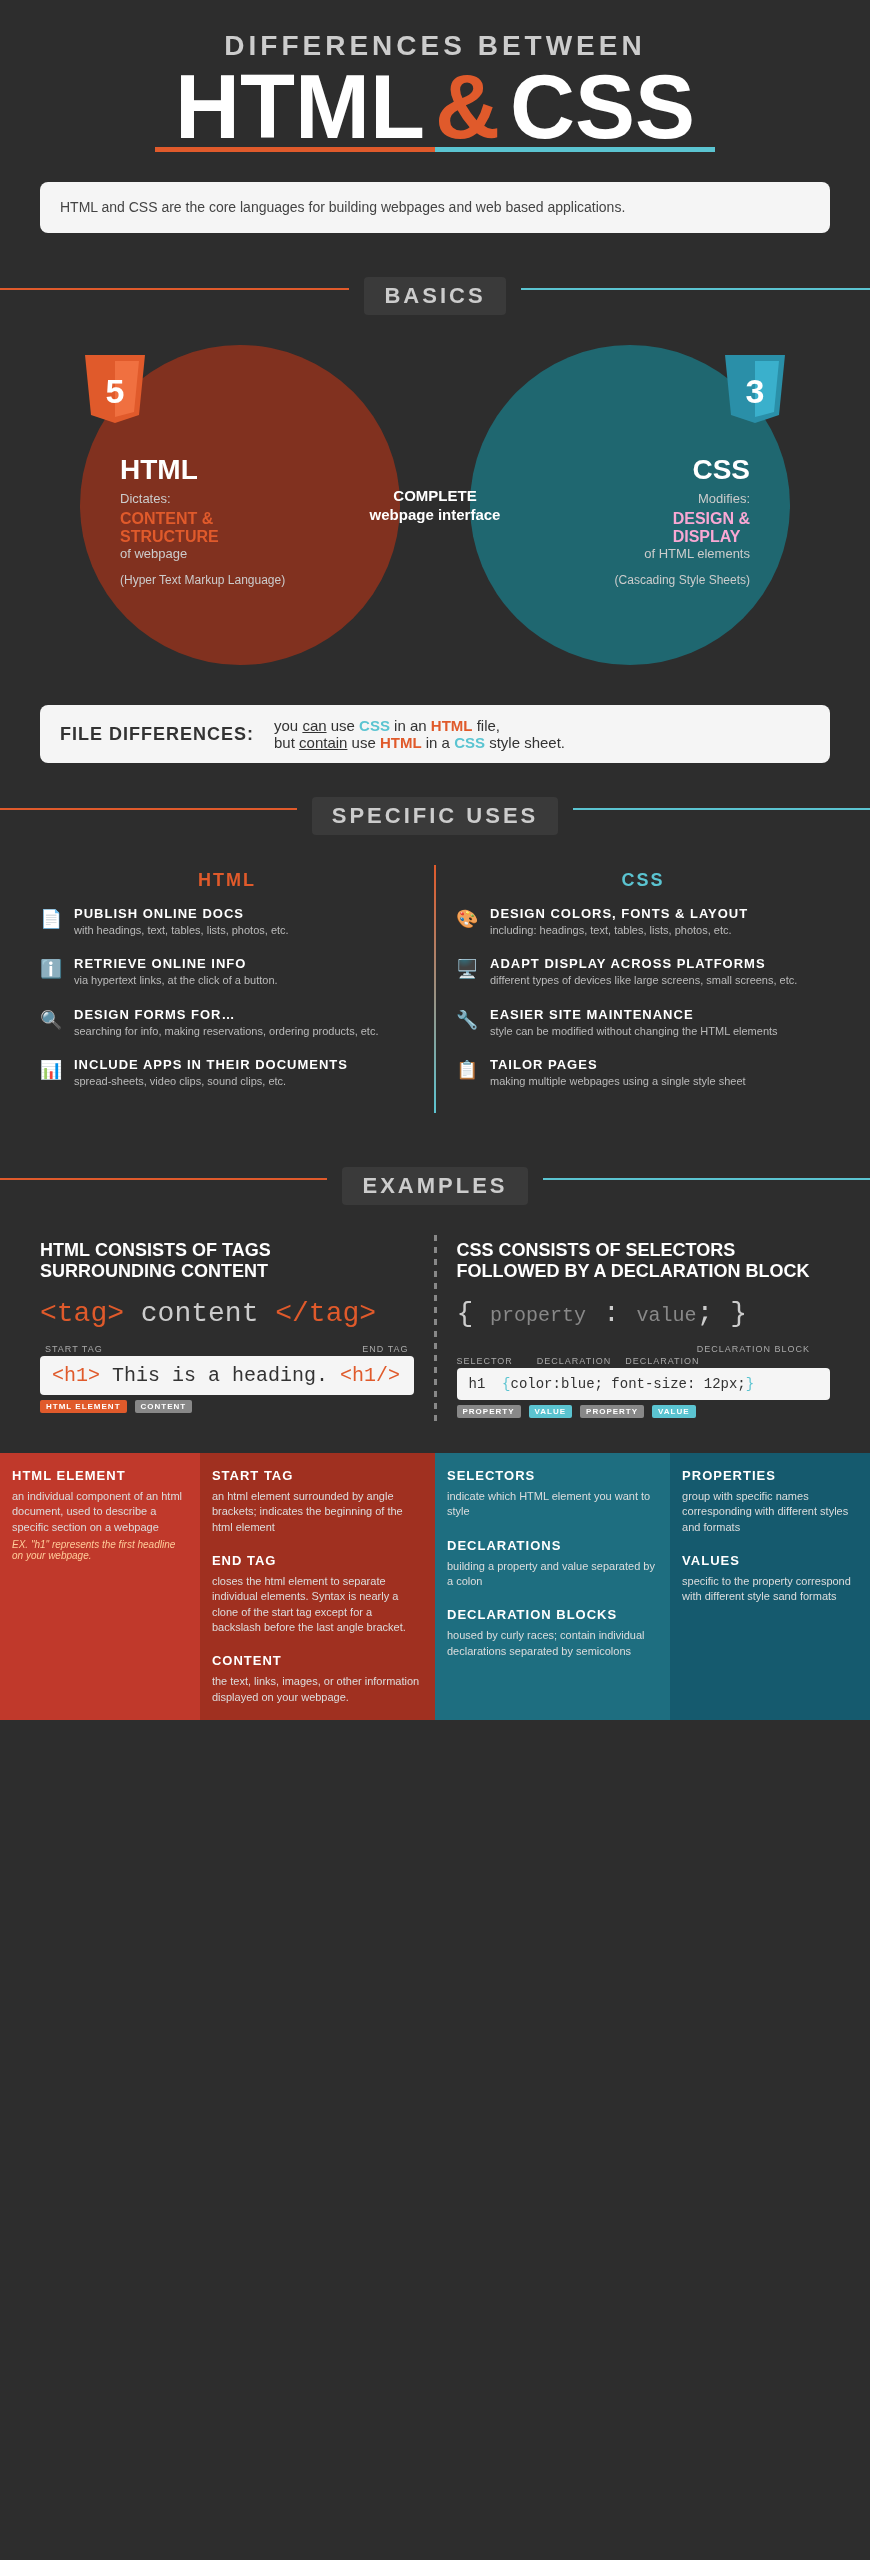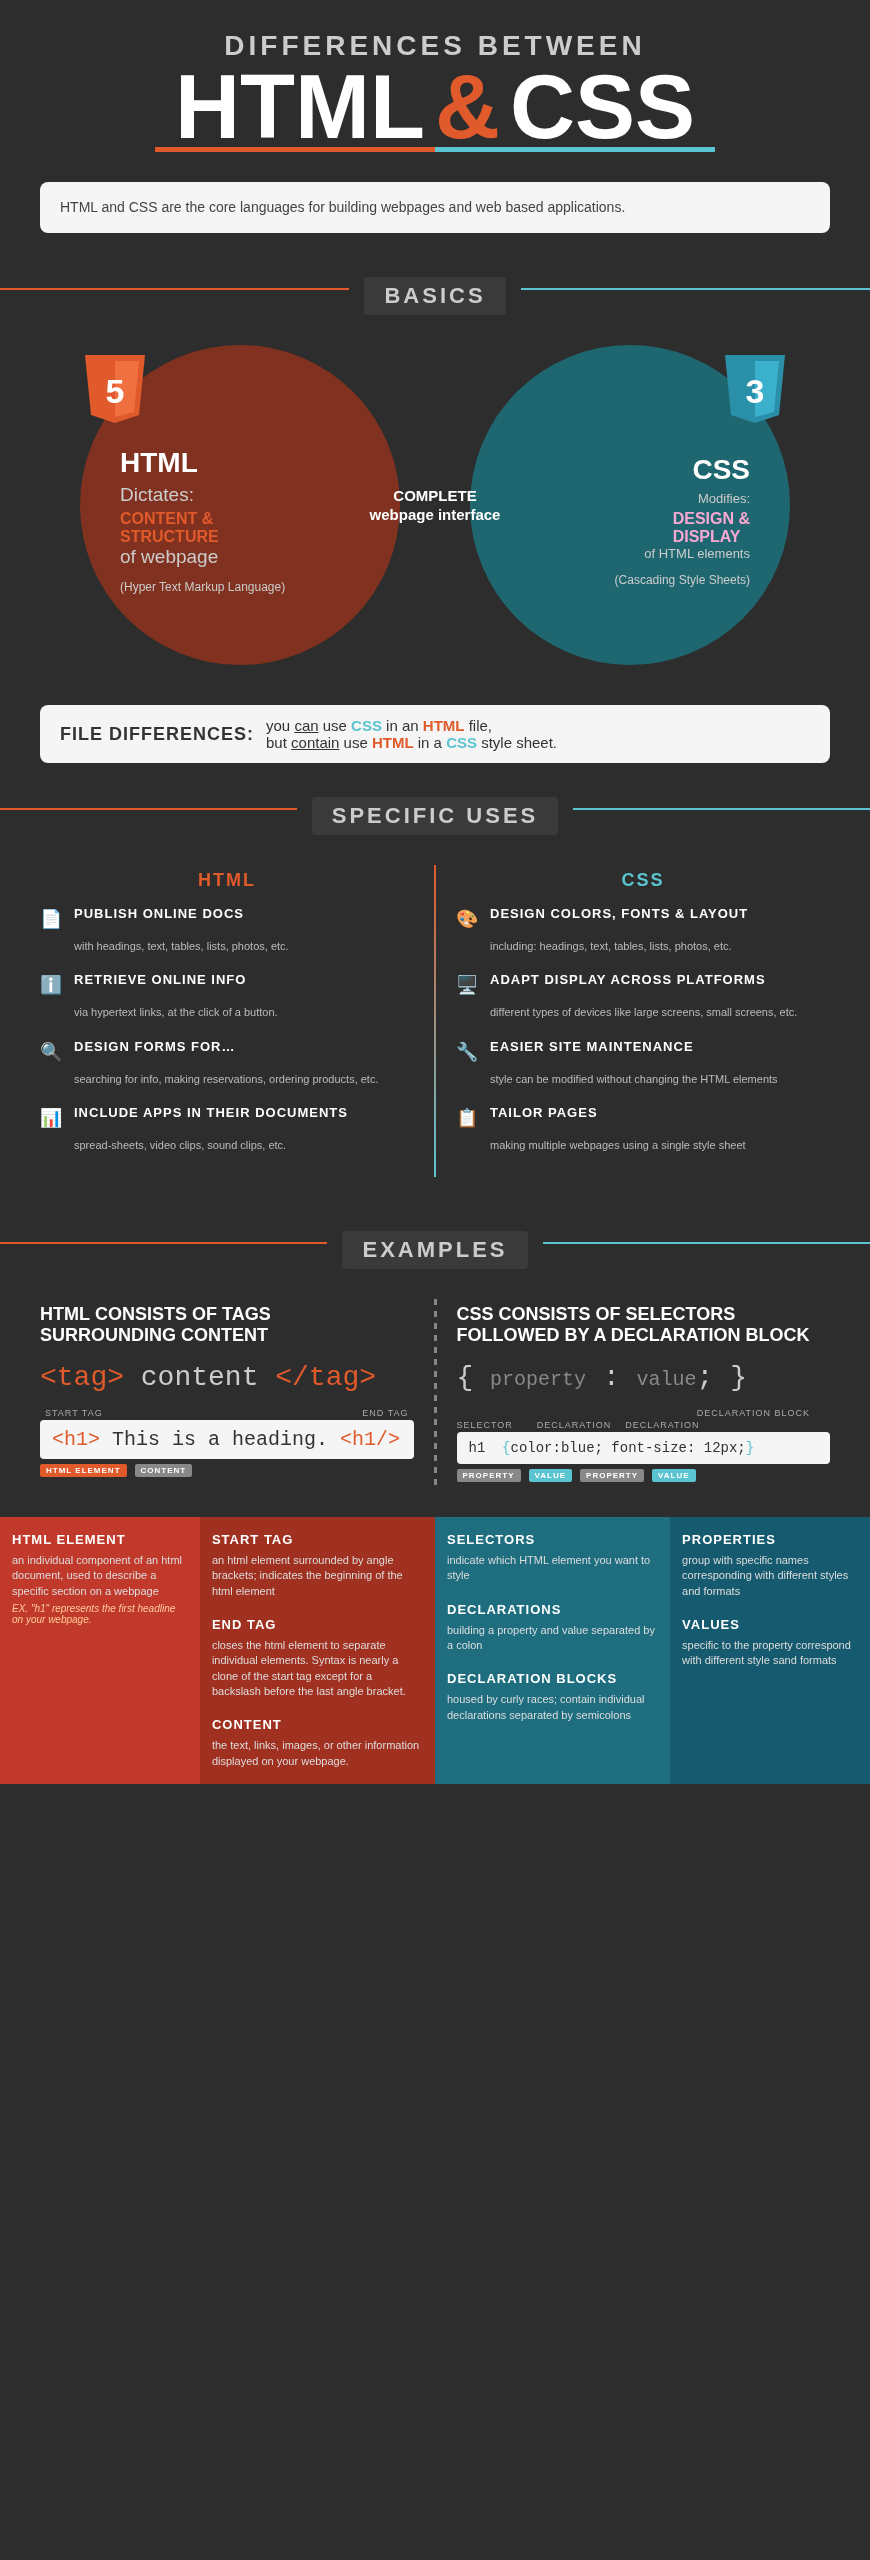--- a/index.html
+++ b/index.html
@@ -181,21 +181,21 @@
       z-index: 3;
     }
     .venn-html-title {
       font-size: 28px;
       font-weight: 900;
       color: #fff;
       margin-bottom: 5px;
       margin-top: 30px;
     }
     .venn-html-dictates {
-      font-size: 19px;
+      font-size: 13px;
       color: #ccc;
       margin-bottom: 4px;
     }
     .venn-html-highlight {
       color: #e05a2b;
       font-weight: 900;
       font-size: 16px;
     }
     .venn-html-sub {
       font-size: 12px;
@@ -238,21 +238,21 @@
     
     .file-diff-box {
       background-color: #f5f5f5;
       color: #333;
       border-radius: 8px;
       margin: 10px 40px 20px;
       padding: 12px 20px;
       display: flex;
       align-items: center;
       flex-wrap: wrap;
-      gap: 4px;
+      gap: 12px;
     }
     .file-diff-label {
       font-size: 18px;
       font-weight: 900;
       color: #333;
       letter-spacing: 1px;
     }
     .file-diff-text {
       font-size: 15px;
       color: #333;
@@ -304,21 +304,21 @@
       font-size: 13px;
       font-weight: 900;
       letter-spacing: 1px;
       text-transform: uppercase;
       color: #fff;
     }
     .use-desc {
       font-size: 11px;
       color: #bbb;
       line-height: 1.4;
-      margin-top: 18px;
+      margin-top: 2px;
     }
 
     
     .examples-section {
       padding: 0 20px 20px;
     }
     .examples-columns {
       display: flex;
       gap: 0;
     }

